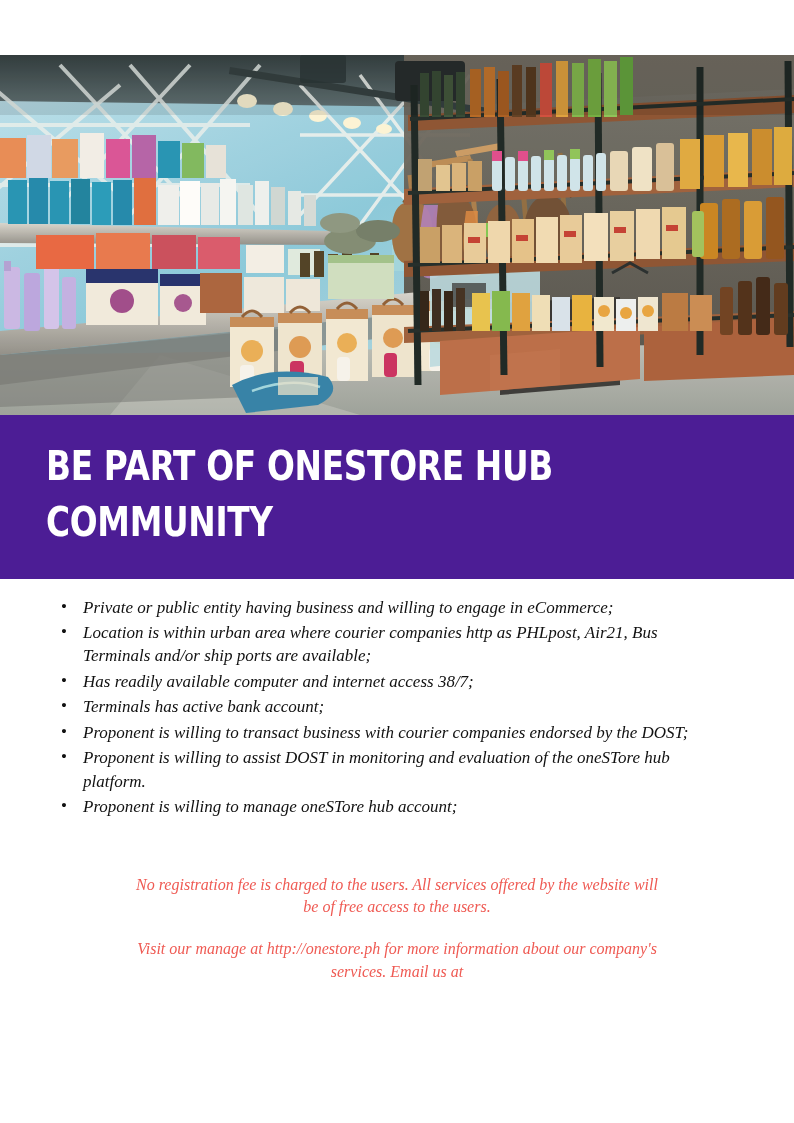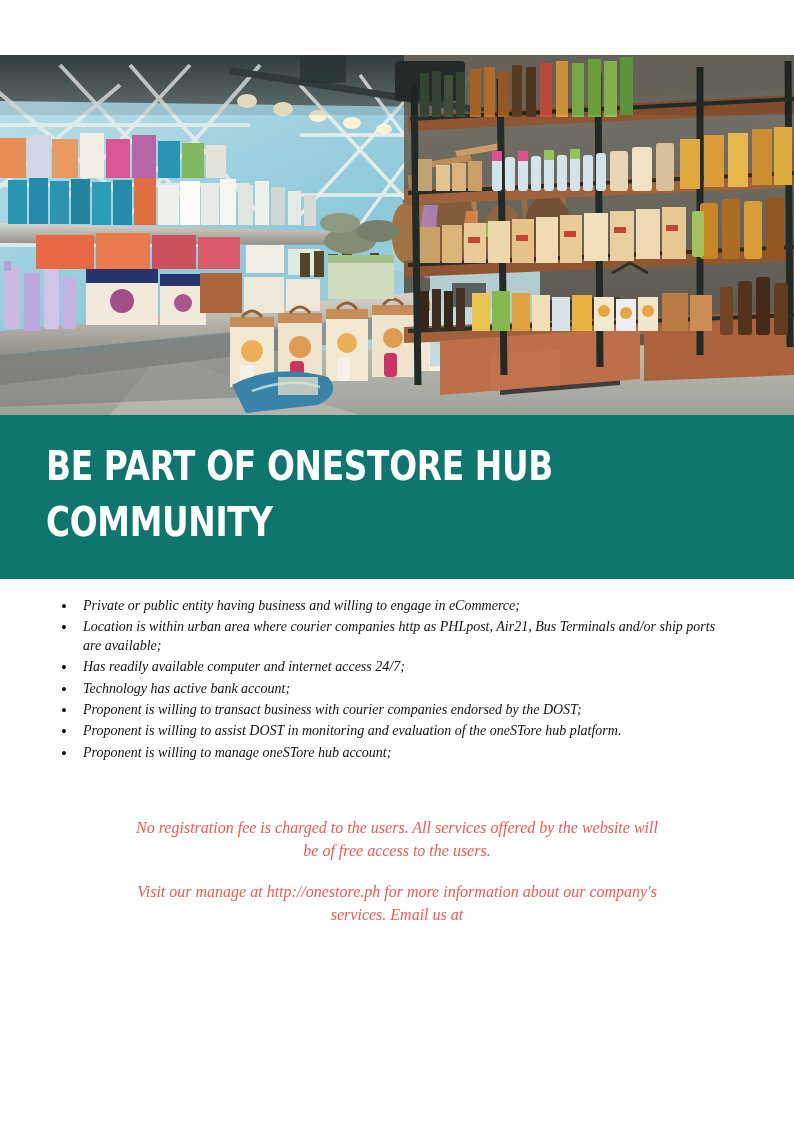--- a/index.html
+++ b/index.html
@@ -42,21 +42,21 @@
     position: relative;
     overflow: hidden;
     background: #8d9aa0;
   }
   .hero-photo svg { display: block; width: 794px; height: 360px; }
 
   
   .title-band {
     width: 100%;
     flex: 0 0 auto;
-    background: #0f766e;
+    background: #4c1d95;
     padding: 24px 46px 28px 46px;
     min-height: 145px;
   }
   .title-text {
     font-family: "DejaVu Sans", "Liberation Sans", sans-serif;
     font-weight: 700;
     font-size: 41px;
     line-height: 1.36;
     letter-spacing: -0.4px;
     color: #ffffff;
@@ -75,21 +75,21 @@
   }
   ul.req-list {
     list-style: none;
     margin: 0;
     padding: 0;
   }
   ul.req-list li {
     position: relative;
     padding-left: 27px;
     font-style: italic;
-    font-size: 14px;
+    font-size: 17px;
     line-height: 1.38;
     color: #111111;
     margin: 0 0 2px 0;
     max-width: 665px;
   }
   ul.req-list li::before {
     content: "\2022";
     position: absolute;
     left: 5px;
     top: -1px;
@@ -506,22 +506,22 @@
   </div>
 
   <div class="title-band">
     <h1 class="title-text">BE PART OF ONESTORE HUB COMMUNITY</h1>
   </div>
 
   <div class="content">
     <ul class="req-list">
       <li>Private or public entity having business and willing to engage in eCommerce;</li>
       <li>Location is within urban area where courier companies http as PHLpost, Air21, Bus Terminals and/or ship ports are available;</li>
-      <li>Has readily available computer and internet access 24/7;</li>
-      <li>Technology has active bank account;</li>
+      <li>Has readily available computer and internet access 38/7;</li>
+      <li>Terminals has active bank account;</li>
       <li>Proponent is willing to transact business with courier companies endorsed by the DOST;</li>
       <li>Proponent is willing to assist DOST in monitoring and evaluation of the oneSTore hub platform.</li>
       <li>Proponent is willing to manage oneSTore hub account;</li>
     </ul>
 
     <div class="footer-notes">
       <p class="note">No registration fee is charged to the users. All services offered by the website will be of free access to the users.</p>
       <p class="note"><span>Visit our manage at </span><b>http://onestore.ph</b><span> for more information about our company's services. Email us at </span></p>
     </div>
   </div>

